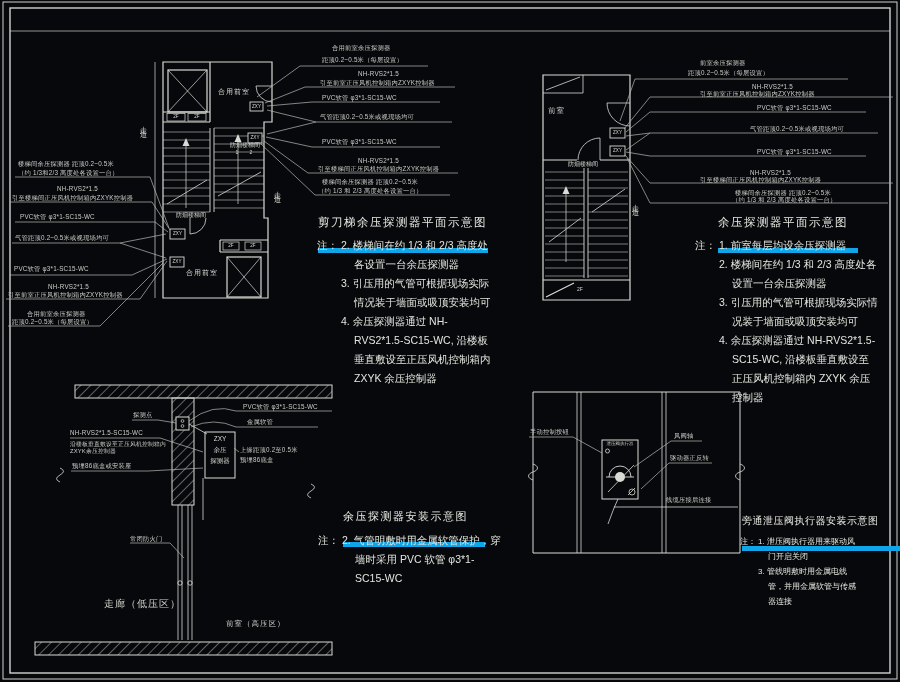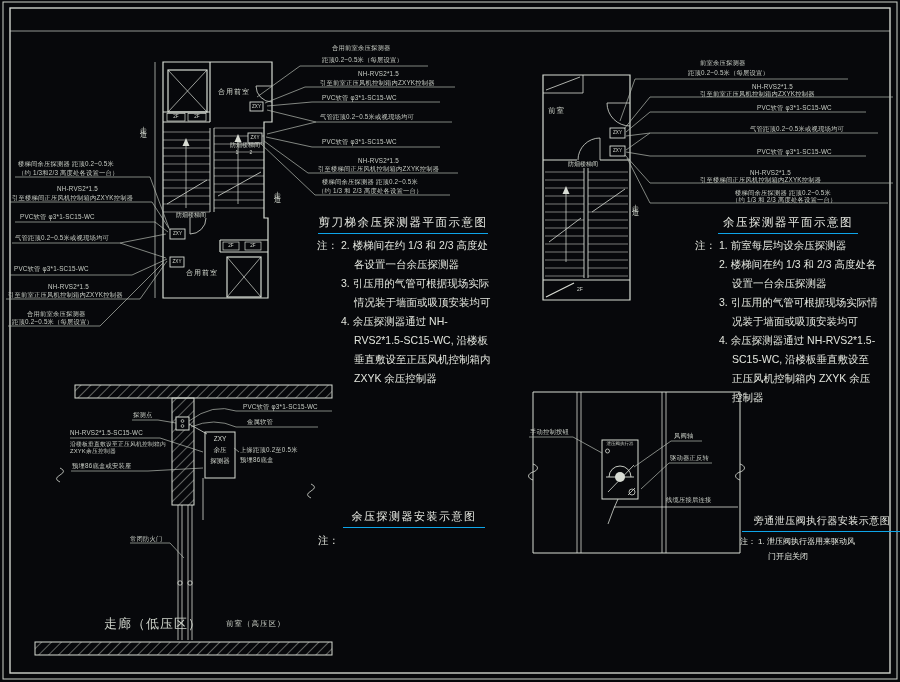--- a/index.html
+++ b/index.html
@@ -3,22 +3,22 @@
 <meta charset="utf-8">
 <style>
   html,body{margin:0;padding:0;background:#000;}
   .stage{position:relative;width:900px;height:682px;background:#07080b;overflow:hidden;
          font-family:"Liberation Sans","DejaVu Sans",sans-serif;}
   svg{position:absolute;left:0;top:0;}
   .co{position:absolute;font-size:6.3px;line-height:7px;color:#c9cec6;white-space:nowrap;letter-spacing:.2px;}
   .rl{position:absolute;color:#cfd4cb;white-space:nowrap;font-size:7px;line-height:8px;letter-spacing:1px;}
   .vert{writing-mode:vertical-rl;letter-spacing:4px;font-size:7.5px;}
   .tag{position:absolute;text-align:center;color:#d5d9d1;font-size:4.6px;line-height:6px;white-space:nowrap;}
-  .dtitle{position:absolute;text-align:center;color:#e8eae3;border-bottom:1px solid #0ea5e9;
-          padding-bottom:3px;letter-spacing:1.5px;white-space:nowrap;font-size:11.5px;}
+  .dtitle{position:absolute;color:#e8eae3;border-bottom:5px solid #0ea5e9;
+          padding-bottom:18px;letter-spacing:1.5px;white-space:nowrap;font-size:11.5px;}
   .notes{position:absolute;color:#e3e6de;font-size:10.5px;line-height:19px;}
   .notes .nlabel{position:absolute;left:-24px;top:0;white-space:nowrap;}
   .note{text-indent:-13px;padding-left:13px;}
   .notes-sm{font-size:8px;line-height:15px;}
   .notes-sm .nlabel{left:-18px;}
   .note-sm{text-indent:-10px;padding-left:10px;}
 </style>
 </head>
 <body>
 
@@ -238,36 +238,38 @@
 <span class="co" style="left:133px;top:411px">探测点</span>
 <span class="co" style="left:243px;top:403px">PVC软管 φ3*1-SC15-WC</span>
 <span class="co" style="left:247px;top:418px">金属软管</span>
 <span class="co" style="left:70px;top:429px">NH-RVS2*1.5-SC15-WC</span>
 <span class="co" style="left:70px;top:441px;font-size:5.8px">沿楼板垂直敷设至正压风机控制箱内</span>
 <span class="co" style="left:70px;top:448px;font-size:5.8px">ZXYK余压控制器</span>
 <span class="co" style="left:72px;top:462px">预埋86底盒或安装座</span>
 <span class="co" style="left:240px;top:446px">上缘距顶0.2至0.5米</span>
 <span class="co" style="left:240px;top:456px">预埋86底盒</span>
 <span class="co" style="left:130px;top:535px">常闭防火门</span>
-<span class="rl" style="left:104px;top:620px;font-size:13px">走廊（低压区）</span>
+<span class="rl" style="left:104px;top:600px;font-size:10px">走廊（低压区）</span>
 <span class="rl" style="left:226px;top:620px;font-size:7.5px">前室（高压区）</span>
 <span class="tag" style="left:205px;top:436px;width:30px;font-size:6.5px">ZXY</span>
 <span class="tag" style="left:205px;top:447px;width:30px;font-size:6.5px">余压</span>
 <span class="tag" style="left:205px;top:458px;width:30px;font-size:6.5px">探测器</span>
 
 <div class="dtitle" style="left:343px;top:509px;width:142px;font-size:11px">余压探测器安装示意图</div>
 <div class="notes" style="left:342px;top:531px;width:160px">
   <span class="nlabel">注：</span>
+  <div class="note">2. 气管明敷时用金属软管保护，穿墙时采用 PVC 软管 φ3*1-SC15-WC</div>
 </div>
 
 <span class="co" style="left:530px;top:428px">手动控制按钮</span>
 <span class="co" style="left:674px;top:432px">风阀轴</span>
 <span class="co" style="left:670px;top:454px">驱动器正反转</span>
 <span class="co" style="left:666px;top:496px">线缆压接后连接</span>
 <span class="tag" style="left:602px;top:441px;width:36px;font-size:4.5px">泄压阀执行器</span>
 
 <div class="dtitle" style="left:742px;top:514px;width:160px;font-size:10px;letter-spacing:0.5px">旁通泄压阀执行器安装示意图</div>
 <div class="notes notes-sm" style="left:758px;top:534px;width:102px">
   <span class="nlabel">注：</span>
   <div class="note-sm">1. 泄压阀执行器用来驱动风门开启关闭</div>
+  <div class="note-sm">3. 管线明敷时用金属电线管，并用金属软管与传感器连接</div>
 </div>
 
 </div>
 
 </body></html>

